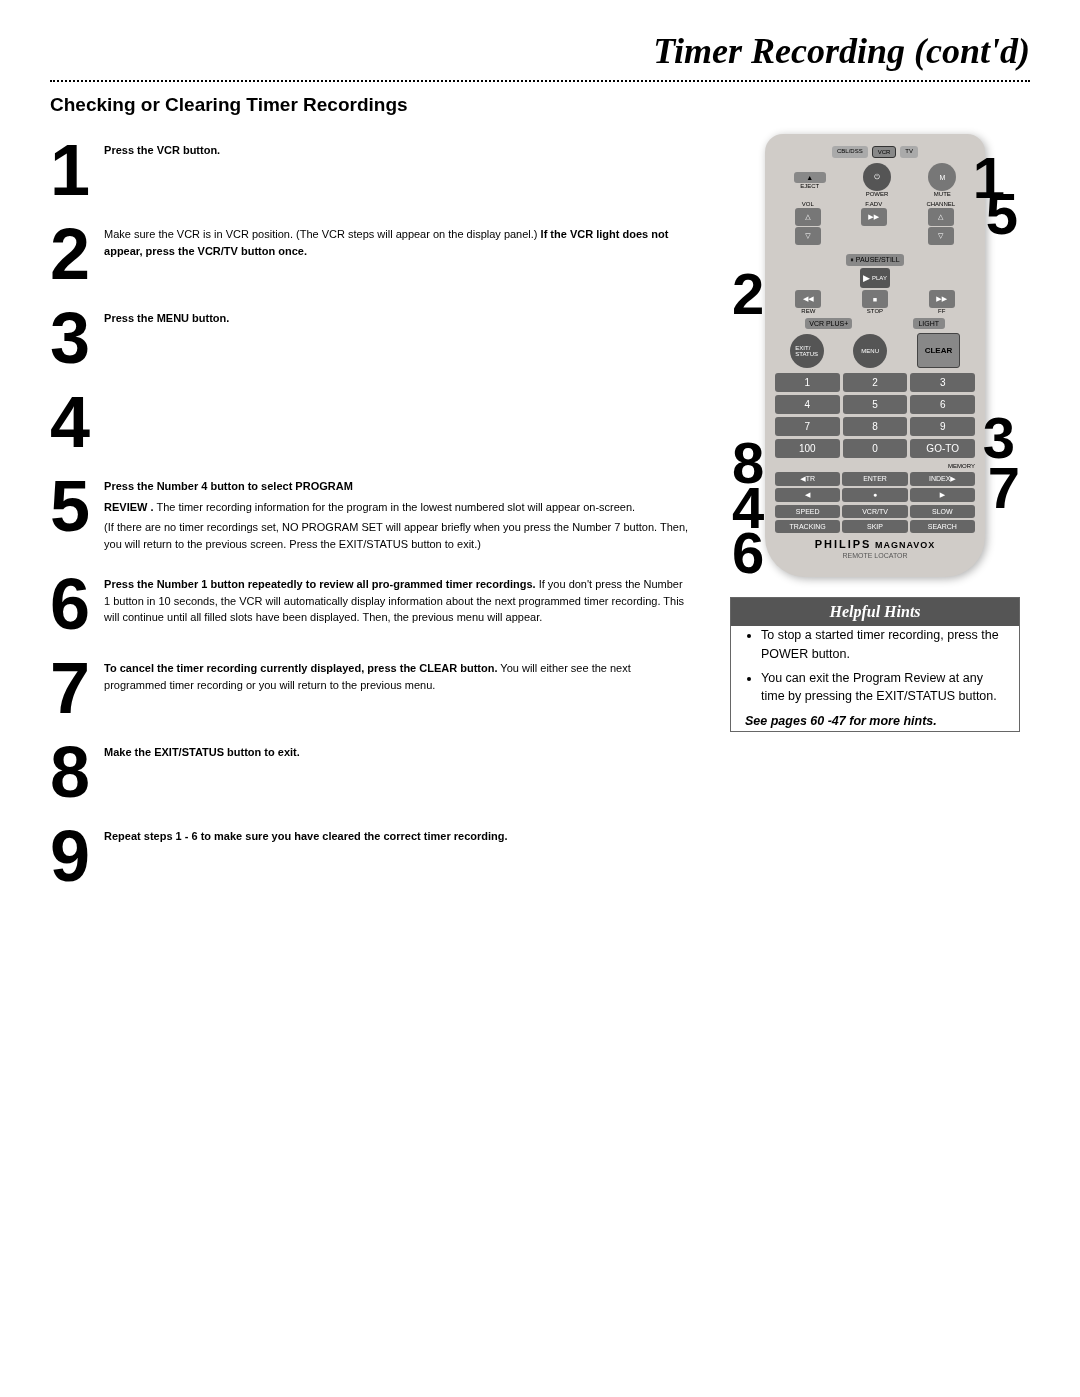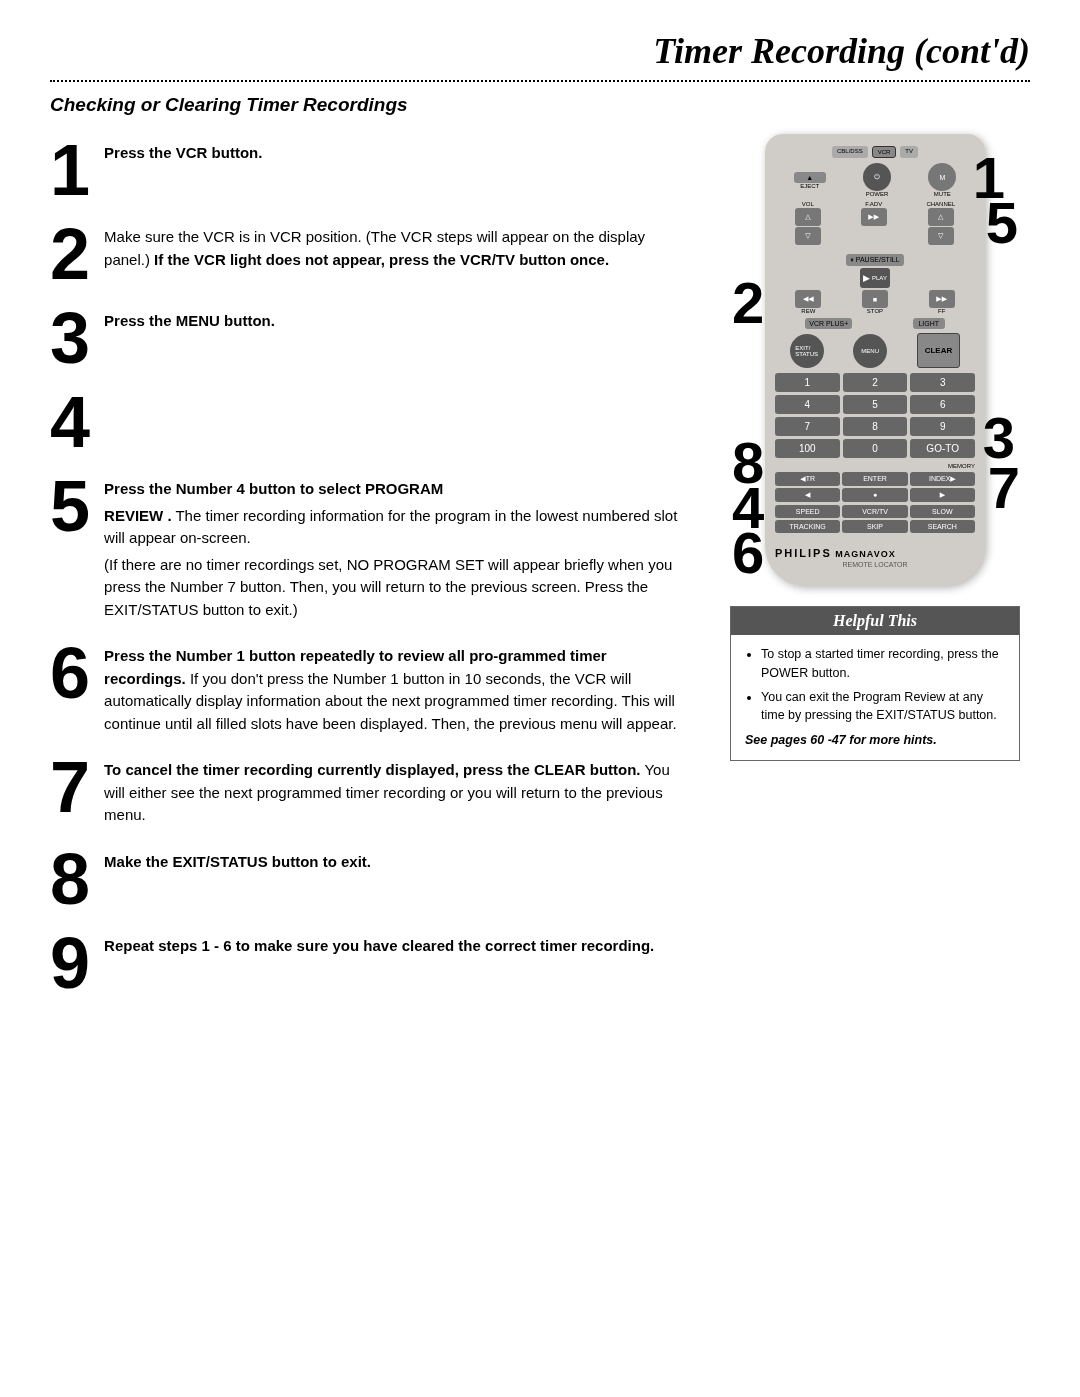--- a/index.html
+++ b/index.html
@@ -32,21 +32,20 @@
     }
     .dotted-line {
       border: none;
       border-top: 2px dotted #000;
       margin: 6px 0 12px 0;
     }
     .section-title {
       font-size: 19px;
       font-weight: bold;
       margin-bottom: 18px;
-      font-style: italic;
     }
     .content-area {
       display: flex;
       gap: 30px;
     }
     .left-col {
       flex: 1;
       min-width: 0;
     }
     .right-col {
@@ -71,21 +70,21 @@
       color: #000;
     }
     .step-number.large {
       font-size: 72px;
     }
     .step-content {
       flex: 1;
       padding-top: 8px;
     }
     .step-content p {
-      font-size: 15px;
+      font-size: 11px;
       line-height: 1.5;
       margin-bottom: 4px;
     }
     .step-content p strong {
       font-weight: bold;
     }
     .remote {
       width: 220px;
       margin: 0 auto;
       background: #d0ccc8;
@@ -214,23 +213,24 @@
     .nav-btn {
       background: #666;
       border-radius: 3px;
       padding: 3px 0;
       text-align: center;
       font-size: 7px;
       color: #fff;
       cursor: pointer;
     }
     .brand-label {
+      text-align: center;
       font-size: 9px;
       font-weight: bold;
-      margin: 14px 0 2px 0;
+      margin: 5px 0 2px 0;
       letter-spacing: 1px;
     }
     .philips-text {
       font-size: 11px;
       font-weight: bold;
       letter-spacing: 2px;
     }
     .magnavox-text {
       font-size: 9px;
       letter-spacing: 1px;
@@ -245,21 +245,21 @@
       background: #555;
       color: #fff;
       font-family: Georgia, serif;
       font-style: italic;
       font-size: 16px;
       font-weight: bold;
       text-align: center;
       padding: 5px 10px;
     }
     .hints-content {
-      padding: 10px 14px;
+      padding: 0 14px;
       font-size: 12.5px;
       line-height: 1.5;
     }
     .hints-content ul {
       list-style: disc;
       padding-left: 16px;
       margin-bottom: 6px;
     }
     .hints-content li {
       margin-bottom: 5px;
@@ -501,21 +501,21 @@
 
           <div class="brand-label">
             <span class="philips-text">PHILIPS</span>
             <span class="magnavox-text"> MAGNAVOX</span>
           </div>
           <div style="text-align:center;font-size:7px;color:#555;">REMOTE LOCATOR</div>
         </div>
       </div>
 
       <div class="hints-box">
-        <div class="hints-title">Helpful This</div>
+        <div class="hints-title">Helpful Hints</div>
         <div class="hints-content">
           <ul>
             <li>
               <span>To stop a started timer recording, press the POWER button.</span>
             </li>
             <li>
               <span>You can exit the Program Review at any time by pressing the EXIT/STATUS button.</span>
             </li>
           </ul>
           <p class="see-pages">See pages 60 -47 for more hints.</p>

